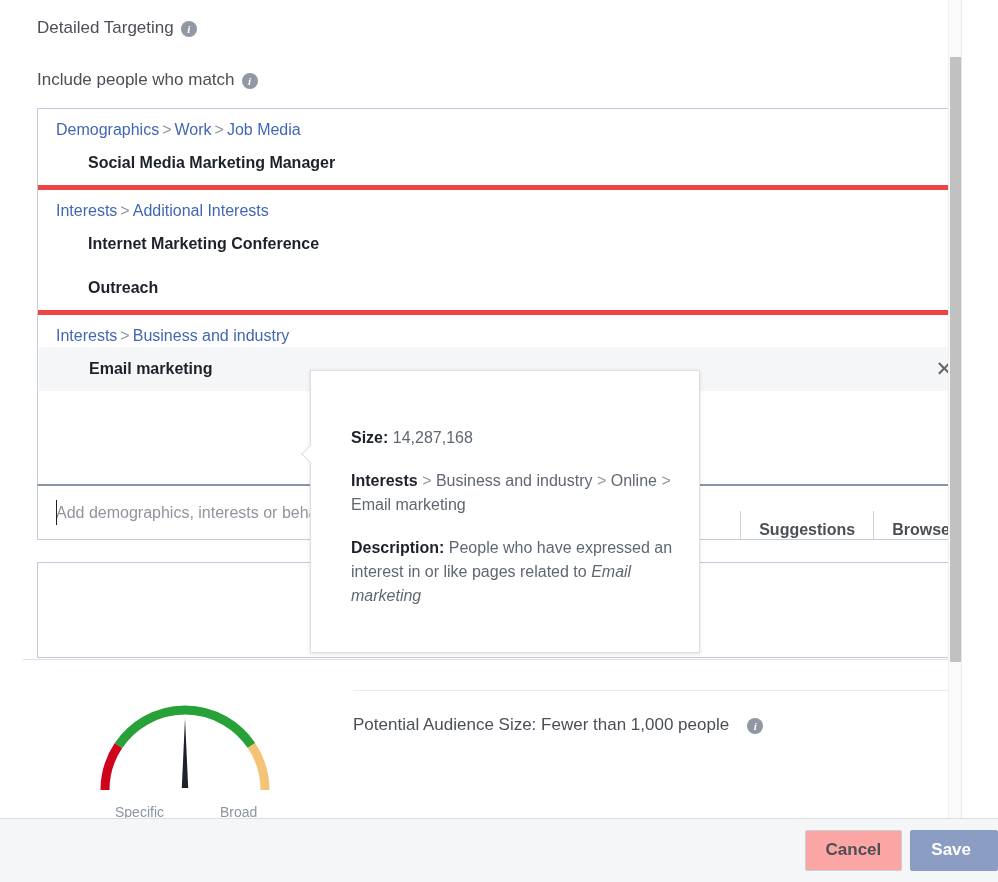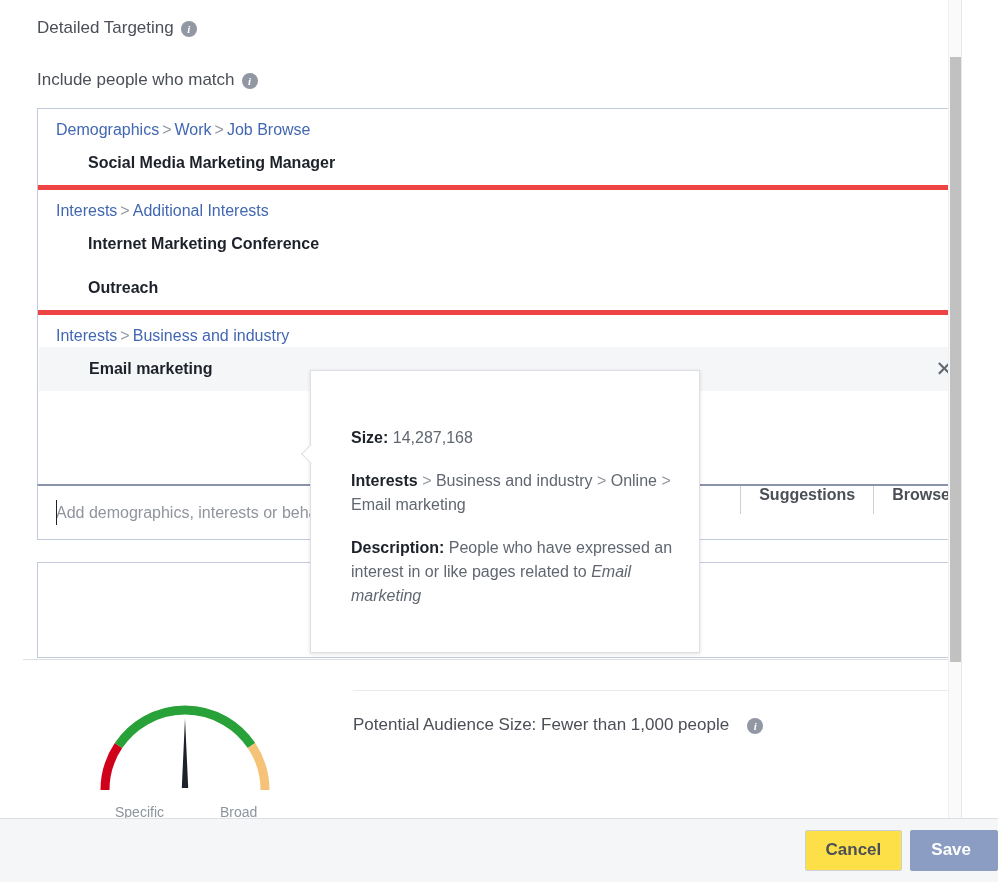--- a/index.html
+++ b/index.html
@@ -148,21 +148,21 @@
   .caret {
     position: absolute;
     left: 18px;
     top: 14px;
     width: 1px;
     height: 25px;
     background: #1d2129;
   }
   .input-actions {
     display: flex;
-    align-items: flex-start;
+    align-items: flex-end;
     height: 100%;
     flex: 0 0 auto;
     padding-right: 6px;
   }
   .vdiv {
     width: 1px;
     height: 28px;
     background: #ccd0d5;
     margin: 0 2px;
   }
@@ -282,21 +282,21 @@
     font-family: "Liberation Sans", sans-serif;
     font-size: 17px;
     font-weight: bold;
     border-radius: 2px;
     padding: 9px 20px;
     cursor: pointer;
     box-sizing: border-box;
     line-height: 1.2;
   }
   #btn-cancel {
-    background: #fde047;
+    background: #fca5a5;
     border: 1px solid #ccd0d5;
     color: #4b4f56;
   }
   #btn-save {
     background: #8b9dc3;
     border: 1px solid #8b9dc3;
     color: #ffffff;
     margin-right: -14px;
     padding-right: 26px;
   }
@@ -342,21 +342,21 @@
       <span class="info-icon">i</span>
     </div>
 
     <div class="section-label" id="lbl-include-people">
       <span>Include people who match</span>
       <span class="info-icon">i</span>
     </div>
 
     <div id="selections-box">
         <div class="group">
-          <div class="crumb"><span><a>Demographics</a></span><span class="sep">&gt;</span><span><a>Work</a></span><span class="sep">&gt;</span><span><a>Job Browse</a></span></div>
+          <div class="crumb"><span><a>Demographics</a></span><span class="sep">&gt;</span><span><a>Work</a></span><span class="sep">&gt;</span><span><a>Job Media</a></span></div>
           <div class="sel-row">
             <span>Social Media Marketing Manager</span>
           </div>
         </div>
         <div class="group">
           <div class="crumb"><span><a>Interests</a></span><span class="sep">&gt;</span><span><a>Additional Interests</a></span></div>
           <div class="sel-row">
             <span>Internet Marketing Conference</span>
           </div>
           <div class="sel-row">

